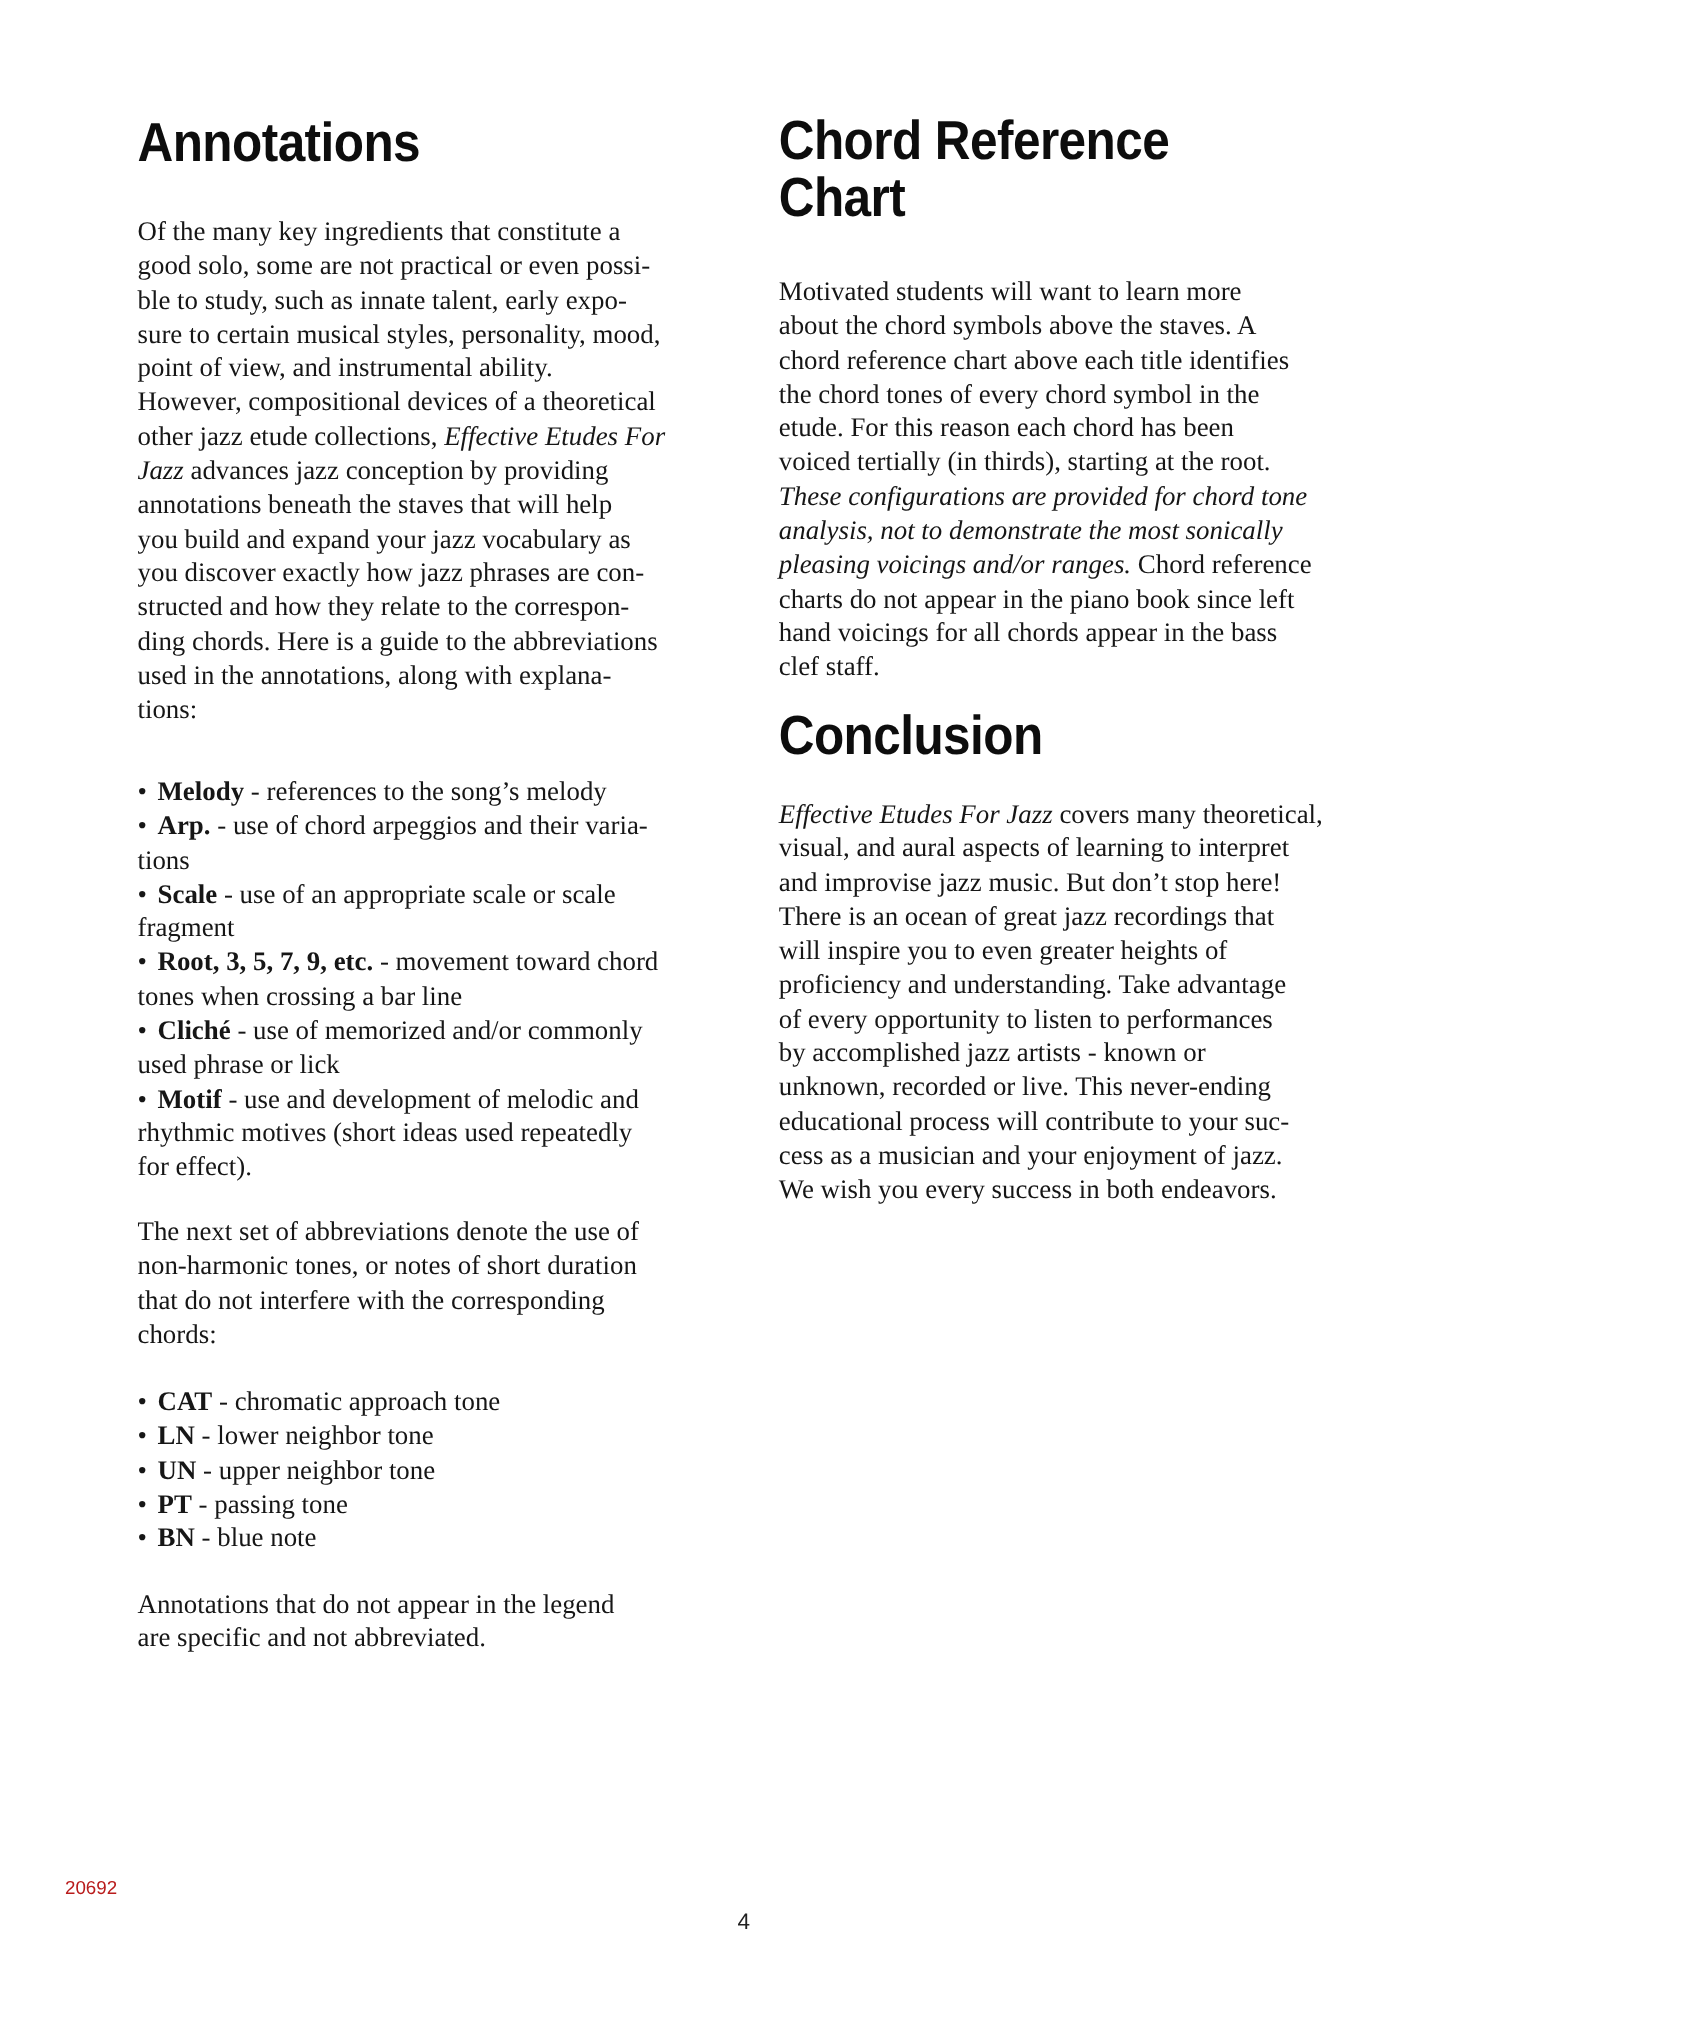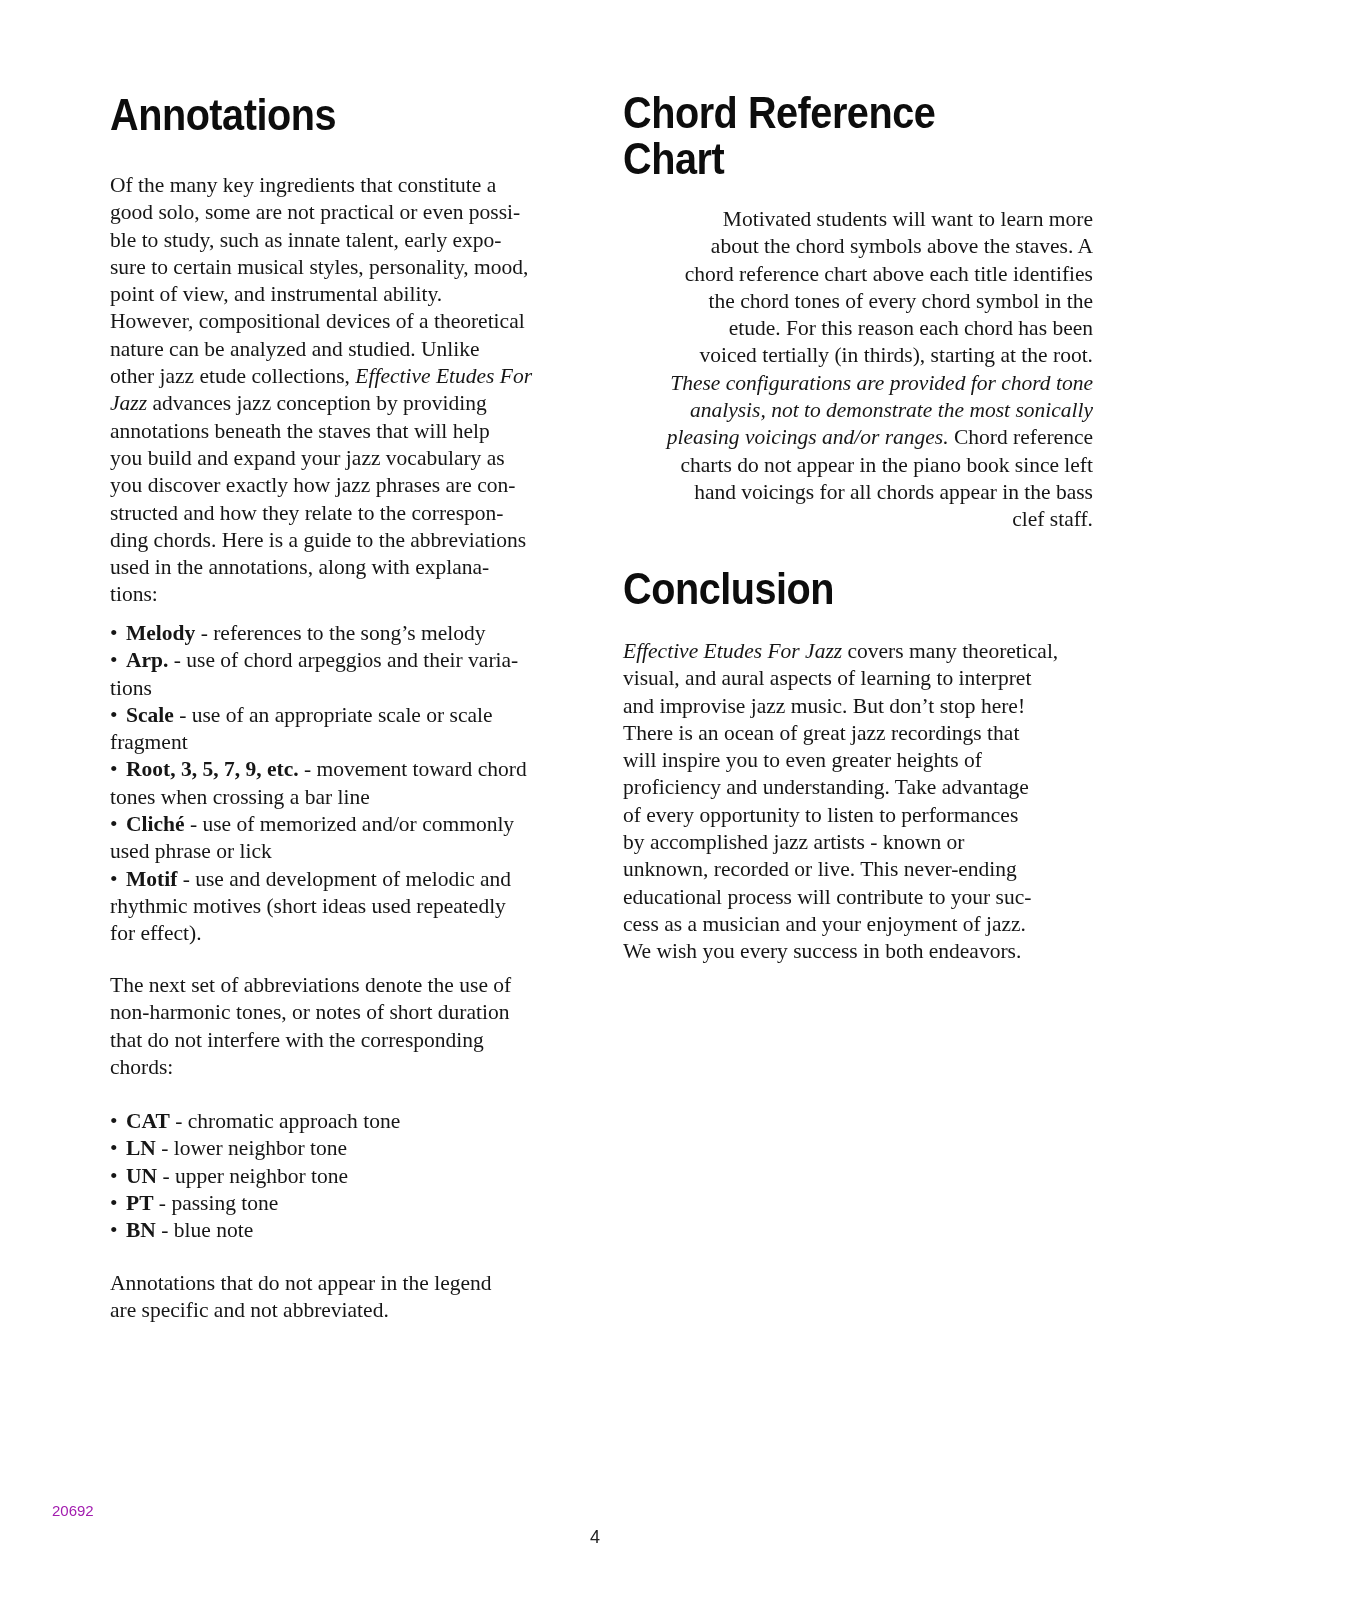--- a/index.html
+++ b/index.html
@@ -23,41 +23,40 @@
     .line {
       display: block; height: 27.3px; line-height: 27.3px;
       font-size: 21.5px; white-space: nowrap;
     }
     .line i { font-style: italic; }
     .line b { font-weight: 700; }
     .bullet { display: inline-block; width: 16px; }
     .footer-code {
       position: absolute; left: 52px; top: 1502px;
       font-family: "Liberation Sans", "DejaVu Sans", sans-serif;
-      font-size: 15px; color: #a21caf;
+      font-size: 15px; color: #b91c1c;
     }
     .page-num {
       position: absolute; left: 590px; top: 1527px;
       font-family: "Liberation Sans", "DejaVu Sans", sans-serif;
       font-size: 18px; color: #222;
     }
   </style>
 </head>
 <body>
 
 <div class="col col-left">
   <h1 style="top:92px;">Annotations</h1>
   <div class="para" id="ann-intro" style="top:172px;">
       <span class="line">Of the many key ingredients that constitute a</span>
       <span class="line">good solo, some are not practical or even possi-</span>
       <span class="line">ble to study, such as innate talent, early expo-</span>
       <span class="line">sure to certain musical styles, personality, mood,</span>
       <span class="line">point of view, and instrumental ability.</span>
       <span class="line">However, compositional devices of a theoretical</span>
-      <span class="line">nature can be analyzed and studied. Unlike</span>
       <span class="line">other jazz etude collections, <i>Effective Etudes For</i></span>
       <span class="line"><i>Jazz</i> advances jazz conception by providing</span>
       <span class="line">annotations beneath the staves that will help</span>
       <span class="line">you build and expand your jazz vocabulary as</span>
       <span class="line">you discover exactly how jazz phrases are con-</span>
       <span class="line">structed and how they relate to the correspon-</span>
       <span class="line">ding chords. Here is a guide to the abbreviations</span>
       <span class="line">used in the annotations, along with explana-</span>
       <span class="line">tions:</span>
     </div>
@@ -104,21 +103,21 @@
       <span class="line">Annotations that do not appear in the legend</span>
       <span class="line">are specific and not abbreviated.</span>
     </div>
 </div>
 
 <div class="col col-right">
   <h1 style="top:90px;">
     <span style="display:block">Chord Reference</span>
     <span style="display:block">Chart</span>
   </h1>
-  <div class="para" id="chord-body" style="top:206px;text-align:right;">
+  <div class="para" id="chord-body" style="top:220px;">
       <span class="line">Motivated students will want to learn more</span>
       <span class="line">about the chord symbols above the staves. A</span>
       <span class="line">chord reference chart above each title identifies</span>
       <span class="line">the chord tones of every chord symbol in the</span>
       <span class="line">etude. For this reason each chord has been</span>
       <span class="line">voiced tertially (in thirds), starting at the root.</span>
       <span class="line"><i>These configurations are provided for chord tone</i></span>
       <span class="line"><i>analysis, not to demonstrate the most sonically</i></span>
       <span class="line"><i>pleasing voicings and/or ranges.</i> Chord reference</span>
       <span class="line">charts do not appear in the piano book since left</span>

